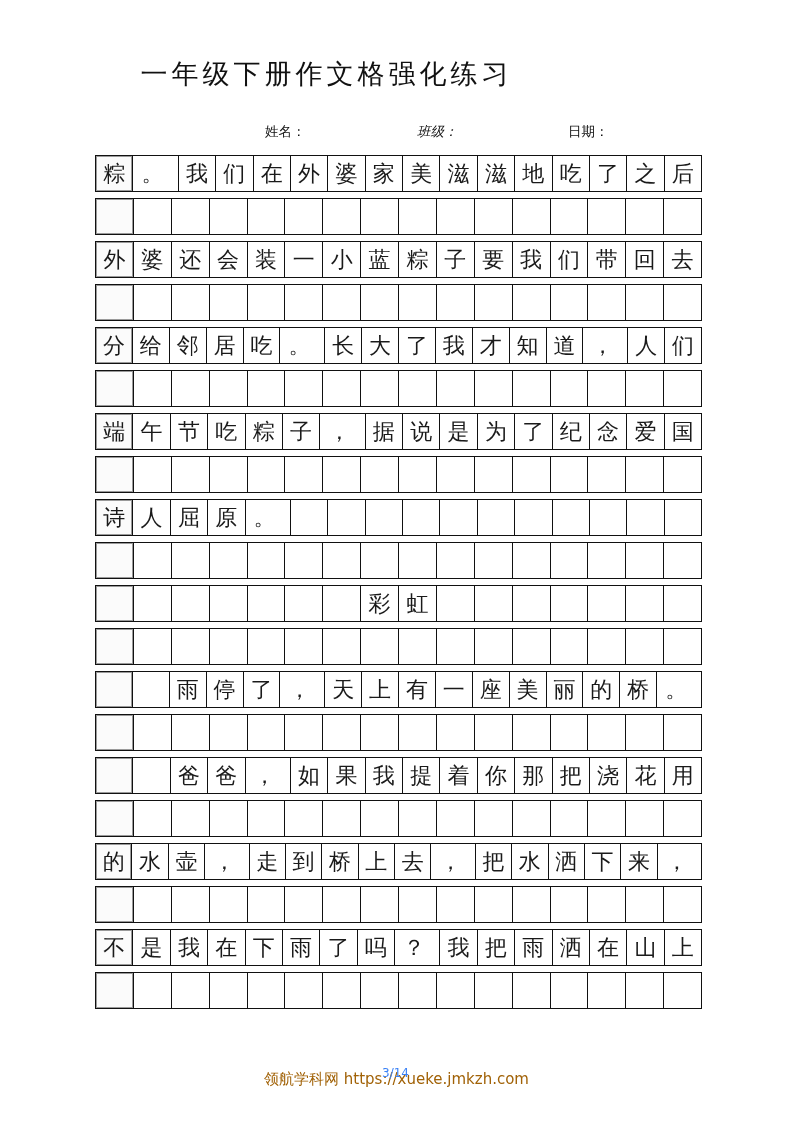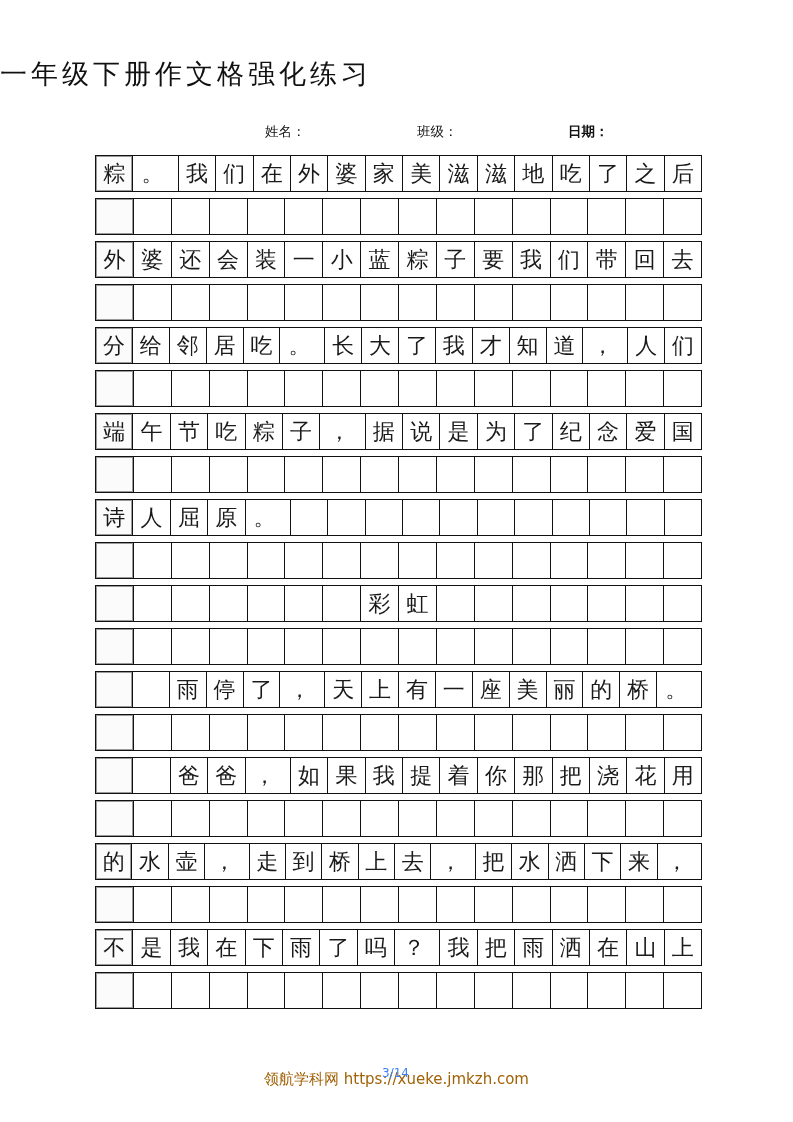--- a/index.html
+++ b/index.html
@@ -1,18 +1,18 @@
 <!DOCTYPE html>
 <html><head>
 <meta charset="utf-8">
 <style>
   html, body { margin: 0; padding: 0; background: #ffffff; }
   body { width: 793px; height: 1122px; position: relative; overflow: hidden;
          font-family: "DejaVu Serif", "Liberation Serif", serif; color: #111; }
-  .title { position: absolute; top: 56px; left: 0; width: 653px; text-align: left;
+  .title { position: absolute; top: 56px; left: 0; width: 653px; text-align: center;
            font-size: 27px; letter-spacing: 4px; font-family: Liberation Sans, sans-serif; color: #111; }
   .info { position: absolute; top: 123px; font-size: 13.5px;
           font-family: "DejaVu Sans", "Liberation Sans", sans-serif; color: #111; }
   .grid { position: absolute; left: 95px; top: 155px; width: 607px; }
   .row { display: flex; height: 37px; margin-bottom: 6px; border: 1.5px solid #111; box-sizing: border-box; }
   .cell { flex: 1 1 0; border-left: 1px solid #111; box-sizing: border-box;
           display: flex; align-items: center; justify-content: center;
           font-size: 22px; font-family: "DejaVu Serif", serif; color: #1a1a1a; }
   .cell:first-child { border-left: none; box-shadow: inset 0 0 0 1px #9a9a9a; background: #fbfbfb; }
   .cell.punct { justify-content: flex-start; padding-left: 8px; }
@@ -20,22 +20,22 @@
             font-size: 15px; font-family: "DejaVu Sans", "Liberation Sans", sans-serif; color: #a16207; }
   .pagenum { position: absolute; top: 1066px; left: 382px; font-size: 12px; color: #3b82f6;
              font-family: "DejaVu Sans", sans-serif; }
 </style>
 </head>
 <body>
 
 <div class="title">一年级下册作文格强化练习</div>
 
 <div class="info" style="left:265px;">姓名：</div>
-<div class="info" style="left:417px;">班级：</div>
-<div class="info" style="left:568px;font-weight:bold;">日期：</div>
+<div class="info" style="left:417px;font-style:italic;">班级：</div>
+<div class="info" style="left:568px;">日期：</div>
 
 <div class="grid" id="grid">
     <div class="row">
       <div class="cell">粽</div>
       <div class="cell punct">。</div>
       <div class="cell">我</div>
       <div class="cell">们</div>
       <div class="cell">在</div>
       <div class="cell">外</div>
       <div class="cell">婆</div>

